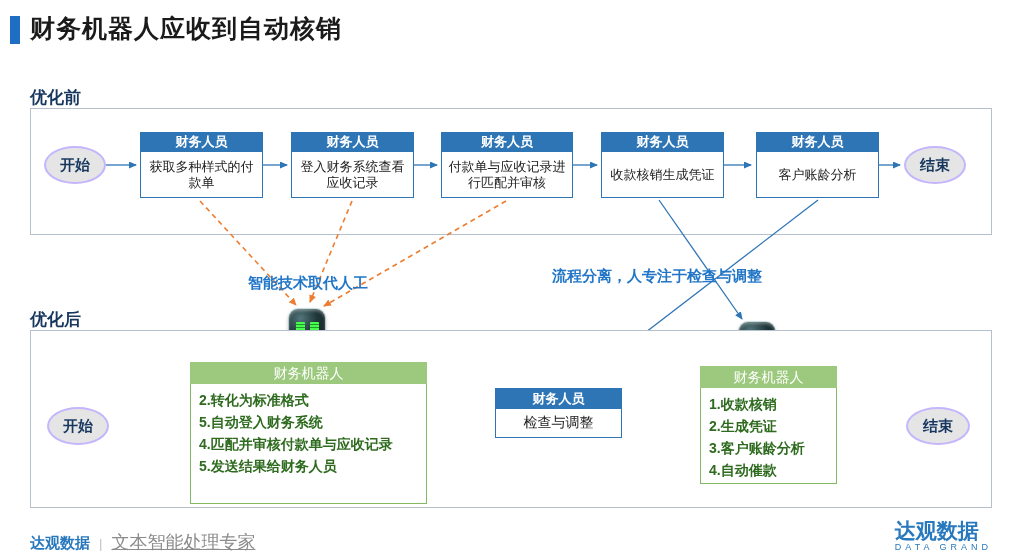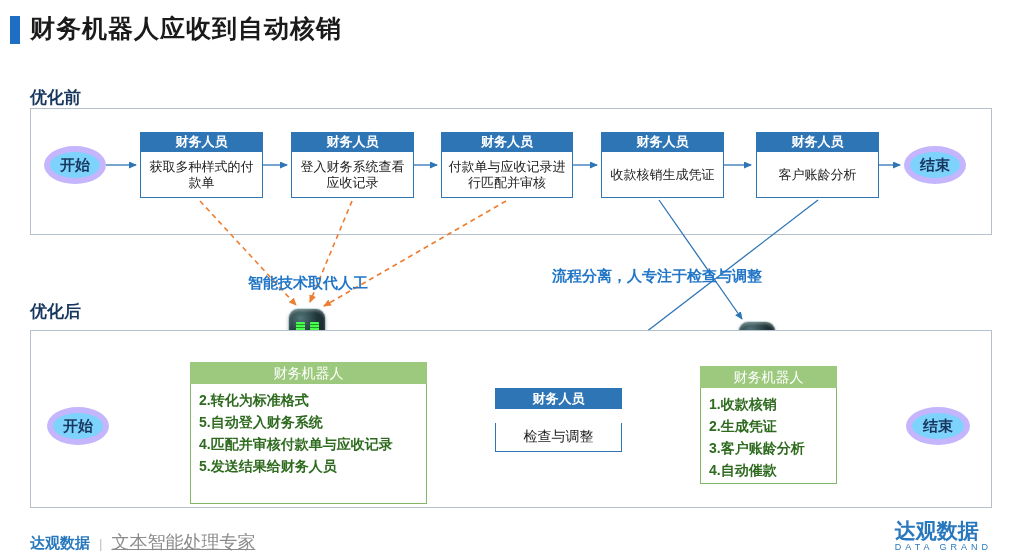--- a/index.html
+++ b/index.html
@@ -6,21 +6,21 @@
   body{width:1024px;height:555px;background:#ffffff;font-family:"Liberation Sans","DejaVu Sans",sans-serif;}
   .stage{position:relative;width:1024px;height:555px;background:#fff;overflow:hidden;}
   .abs{position:absolute;}
 
   .title-accent{left:10px;top:16px;width:10px;height:28px;background:#1e6fc4;}
   .page-title{left:30px;top:12px;font-size:25px;font-weight:700;color:#1a1a1a;letter-spacing:1px;}
 
   .section-label{font-size:17px;font-weight:700;color:#17375e;}
   .panel{border:1px solid #b4c0cc;background:#fff;box-sizing:border-box;}
 
-  .oval{border:6px solid #c4b5fd;border-radius:50%;background:#7dd3fc;display:flex;align-items:center;justify-content:center;
+  .oval{border:2px solid #c4b5fd;border-radius:50%;background:#e5e5e5;display:flex;align-items:center;justify-content:center;
         font-size:15px;font-weight:700;color:#17375e;box-sizing:border-box;}
 
   .step{top:132px;}
   .step-header{height:20px;line-height:20px;background:#2e75b6;color:#fff;font-size:13px;font-weight:700;text-align:center;}
   .step-body{height:46px;border:1px solid #2e75b6;border-top:none;background:#fff;display:flex;align-items:center;justify-content:center;
              text-align:center;font-size:13px;line-height:16px;color:#222;padding:2px 4px;box-sizing:border-box;}
 
   .annotation{font-size:15px;font-weight:700;color:#2176c7;text-align:center;}
 
   .robot{border-radius:9px;background:radial-gradient(circle at 32% 26%, #53757a 0%, #203739 45%, #0b1718 100%);
@@ -29,21 +29,21 @@
   .robot .eye{width:9px;height:10px;border-radius:1px;
          background:repeating-linear-gradient(#49ff4e 0 2px, #1f9a24 2px 3px);}
 
   .gbox-header{height:22px;line-height:22px;background:#9cc97d;color:#fff;font-size:14px;font-weight:400;text-align:center;}
   .gbox-body{border:1px solid #84b964;border-top:none;background:#fff;padding:5px 8px;box-sizing:border-box;}
   .gbox-body ul{margin:0;padding:0;list-style:none;}
   .gbox-body li{font-size:14px;line-height:22px;color:#2e6b1f;white-space:nowrap;font-weight:600;}
 
   .hbox-header{height:21px;line-height:21px;background:#2e75b6;color:#fff;font-size:13px;font-weight:700;text-align:center;}
   .hbox-body{height:29px;border:1px solid #2e75b6;border-top:none;background:#fff;display:flex;align-items:center;justify-content:center;
-             font-size:14px;color:#222;box-sizing:border-box;margin-top:14px;}
+             font-size:14px;color:#222;box-sizing:border-box;}
 
   .footer-left{left:30px;top:530px;display:flex;align-items:baseline;gap:9px;}
   .footer-brand{font-size:15px;font-weight:700;color:#2878be;}
   .footer-sep{font-size:13px;color:#c0c0c0;}
   .footer-tagline{font-size:18px;color:#8c8c8c;text-decoration:underline;}
   .footer-logo{right:32px;top:520px;text-align:left;}
   .logo-title{font-size:21px;font-weight:700;color:#2878be;line-height:22px;}
   .logo-sub{font-size:9px;color:#2878be;letter-spacing:4px;line-height:11px;}
 
   svg.connectors{position:absolute;left:0;top:0;pointer-events:none;}
@@ -118,21 +118,21 @@
 
   <div class="abs robot" style="left:289px;top:309px;width:36px;height:36px;">
     <span class="eye"></span>
     <span class="eye"></span>
   </div>
   <div class="abs robot" style="left:739px;top:322px;width:36px;height:33px;">
     <span class="eye"></span>
     <span class="eye"></span>
   </div>
 
-  <div class="abs section-label" style="left:30px;top:300px;">优化后</div>
+  <div class="abs section-label" style="left:30px;top:308px;">优化后</div>
   <div class="abs panel" style="left:30px;top:330px;width:962px;height:178px;"></div>
 
   <div class="abs oval" style="left:47px;top:407px;width:62px;height:38px;">开始</div>
   <div class="abs oval" style="left:906px;top:407px;width:64px;height:38px;">结束</div>
 
   <div class="abs" style="left:190px;top:362px;width:237px;">
     <div class="gbox-header">财务机器人</div>
     <div class="gbox-body" style="height:120px;">
       <ul>
         <li>2.转化为标准格式</li>

